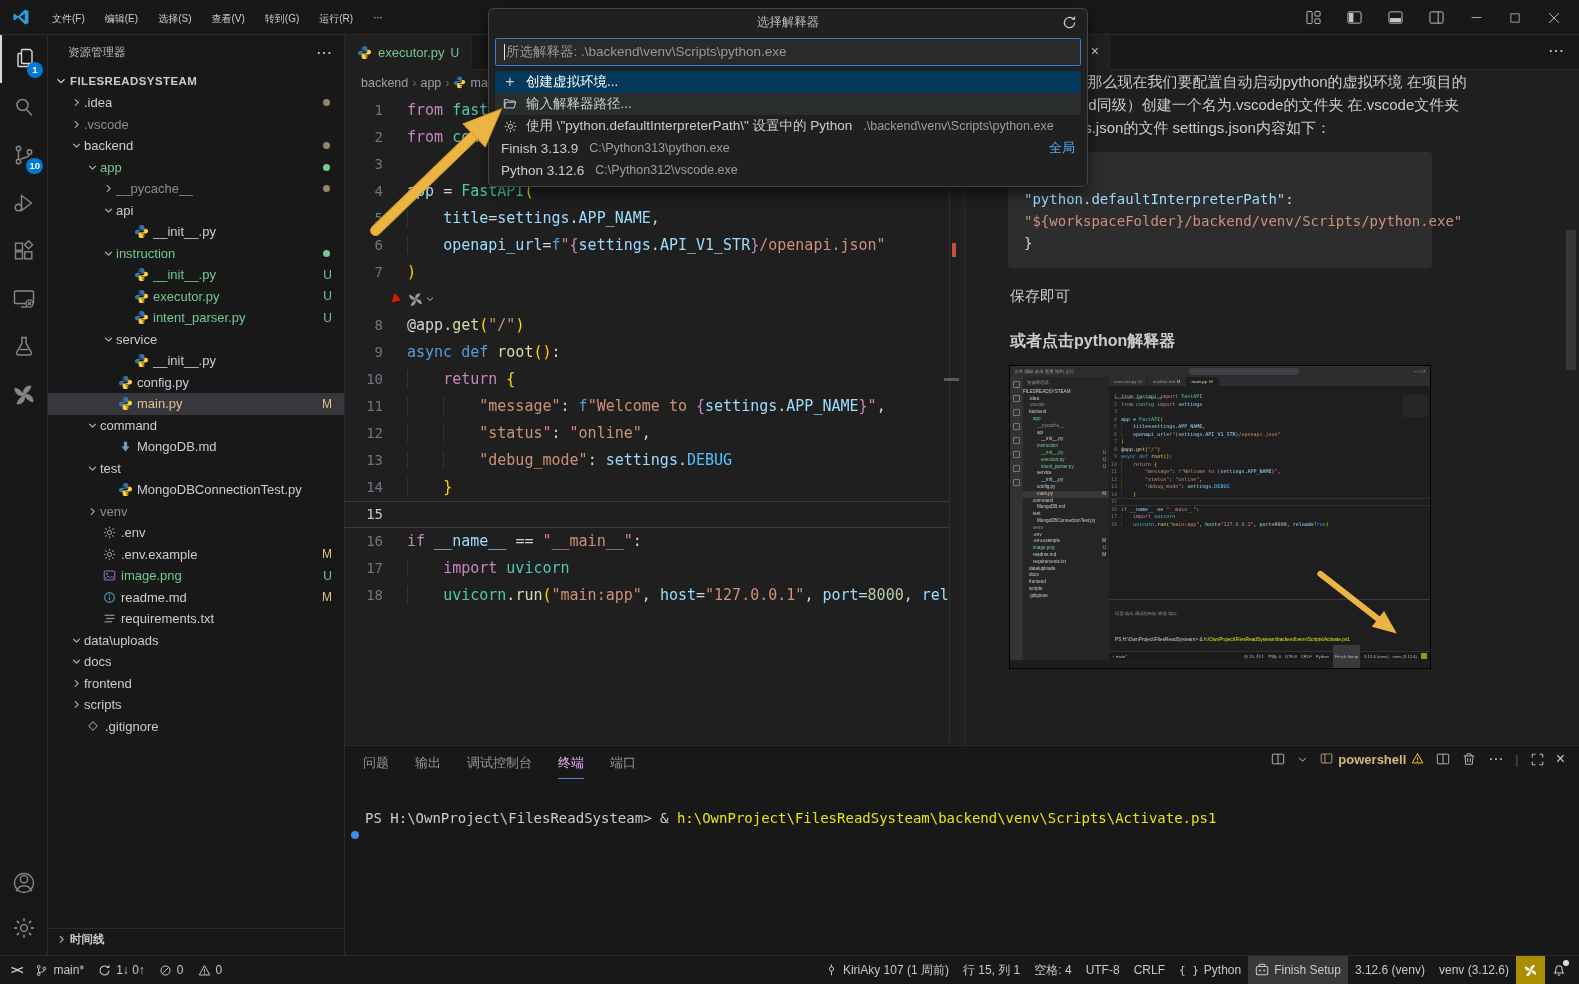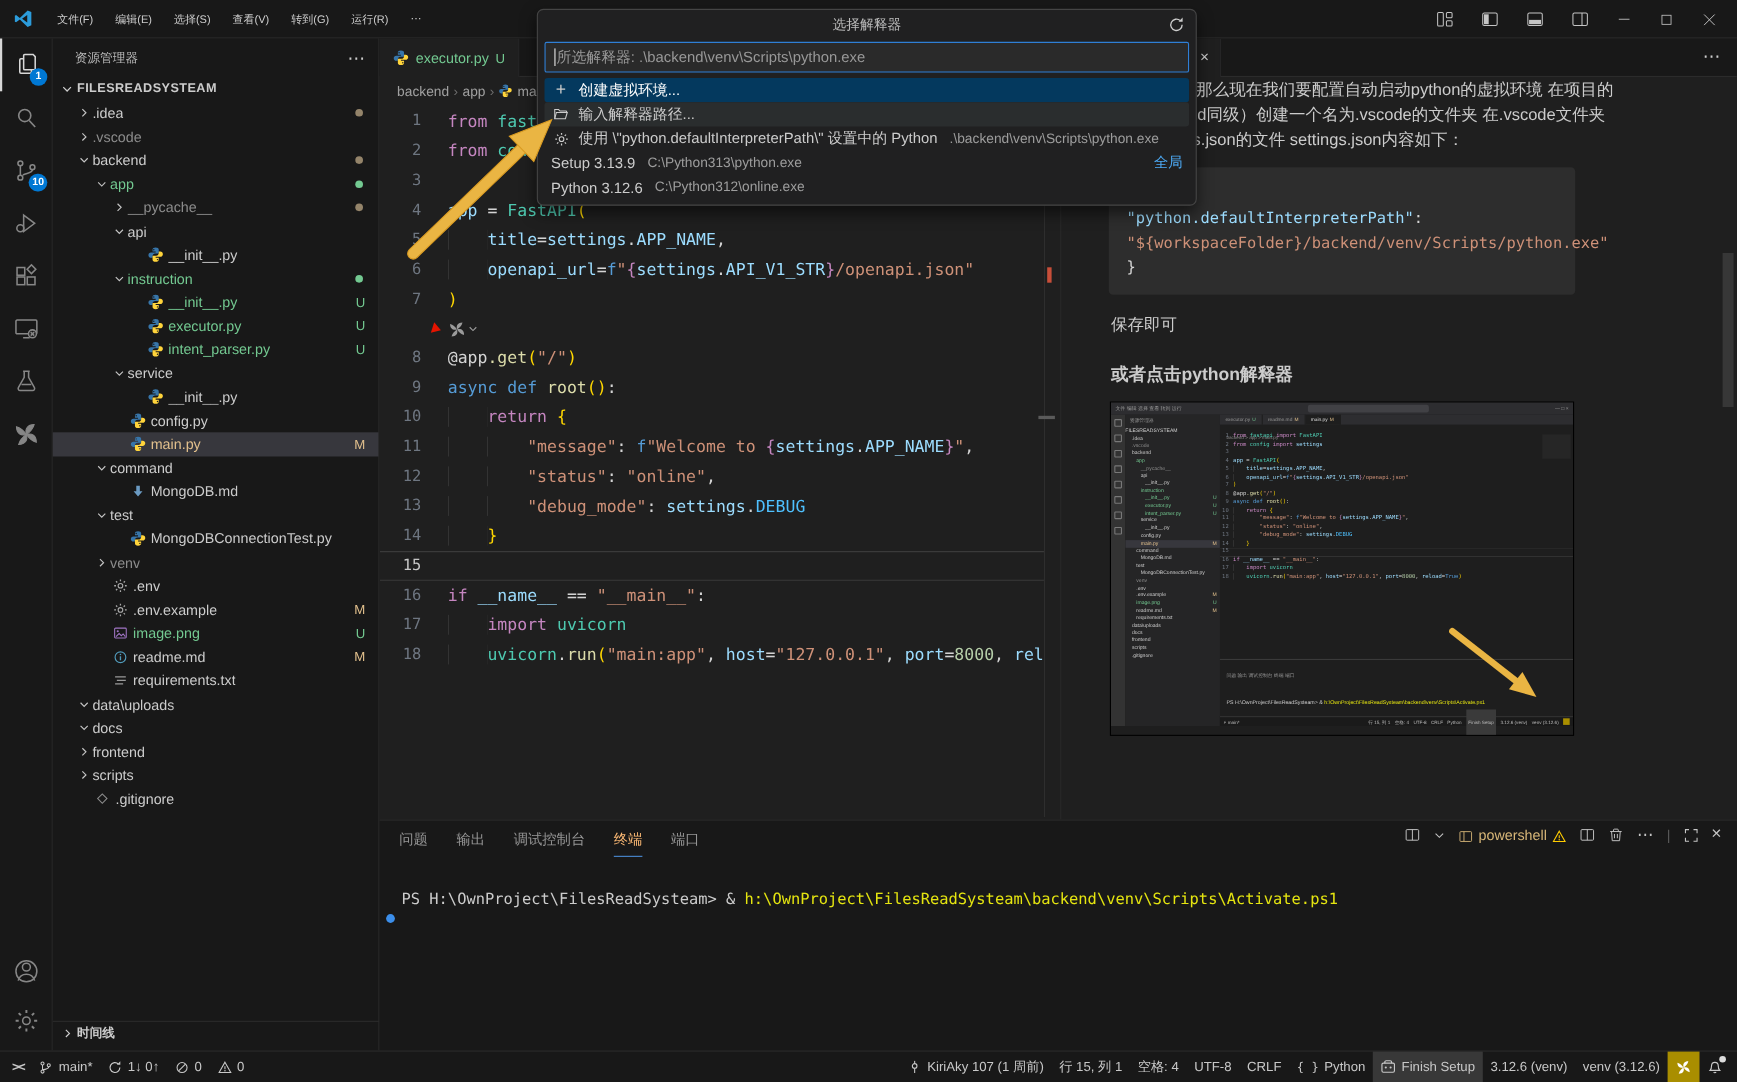--- a/index.html
+++ b/index.html
@@ -110,23 +110,23 @@
   .m-term .ln{padding-left:6px;white-space:nowrap;}
   .m-status{height:9px;background:#1A1A1A;border-top:1px solid #333;display:flex;align-items:center;font-size:4.2px;color:#bbb;padding:0 3px;gap:4px;white-space:nowrap;}
   .m-status .hl{background:#3a3a3a;padding:0 2px;}
   .m-status .ys{width:6px;height:6px;background:#A98E00;}
   .m-status .right{margin-left:auto;display:flex;gap:4px;align-items:center;}
 
   
   #panel{position:absolute;left:345px;top:745px;width:1234px;height:210px;background:#181818;border-top:1px solid #2B2B2B;}
   #panel-tabs{height:33px;display:flex;align-items:center;padding-left:18px;gap:26px;}
   .ptab-item{font-size:13px;color:#969696;height:33px;line-height:33px;}
-  .ptab-item.on{color:#fdba74;border-bottom:1px solid #4A8BD4;}
+  .ptab-item.on{color:#f0abfc;border-bottom:1px solid #4A8BD4;}
   #panel-toolbar{position:absolute;right:14px;top:4px;display:flex;align-items:center;gap:12px;color:#C5C5C5;font-size:13px;}
-  #panel-toolbar .shell{color:#D8B778;display:flex;align-items:flex-end;gap:5px;}
+  #panel-toolbar .shell{color:#D8B778;display:flex;align-items:flex-start;gap:5px;font-weight:bold;}
   #panel-toolbar .warn{color:#FFCC00;}
   #panel-toolbar .sep{color:#5a5a5a;}
   #term-lines{position:absolute;left:0px;top:60px;width:1200px;font-family:"DejaVu Sans Mono",monospace;font-size:14px;line-height:25px;}
   .term-line{display:flex;align-items:center;white-space:pre;}
   .term-line .gutter{width:20px;flex:none;display:flex;justify-content:center;}
   .tdot{width:8px;height:8px;border-radius:50%;background:#3B8EEA;}
 
   
   #statusbar{position:absolute;left:0;top:955px;width:1579px;height:29px;background:#181818;border-top:1px solid #2B2B2B;
     display:flex;align-items:center;font-size:12px;color:#C8C8C8;}
@@ -1200,27 +1200,27 @@
                 <line x1="11.6" y1="11.6" x2="13" y2="13"></line>
                 <line x1="3" y1="13" x2="4.4" y2="11.6"></line>
                 <line x1="11.6" y1="4.4" x2="13" y2="3"></line>
               </g>
             </svg>
           </span>
           <span>使用 \"python.defaultInterpreterPath\" 设置中的 Python</span>
           <span class="qdesc">.\backend\venv\Scripts\python.exe</span>
         </div>
         <div class="qp-item">
-          <span>Setup 3.13.9</span>
+          <span>Finish 3.13.9</span>
           <span class="qdesc">C:\Python313\python.exe</span>
           <span class="qright">全局</span>
         </div>
         <div class="qp-item">
           <span>Python 3.12.6</span>
-          <span class="qdesc">C:\Python312\online.exe</span>
+          <span class="qdesc">C:\Python312\vscode.exe</span>
         </div>
       </div>
   </div>
 
   <svg id="arrow-main" width="180" height="165" viewBox="0 0 180 165">
     <g transform="translate(14,152) rotate(-44)">
       <rect x="0" y="-5" width="148" height="10" rx="5" fill="#EAB543" stroke="#D99A21" stroke-width="1"></rect>
       <polygon points="142,-16 180,0 142,16" fill="#EAB543" stroke="#D99A21" stroke-width="1"></polygon>
     </g>
   </svg>

